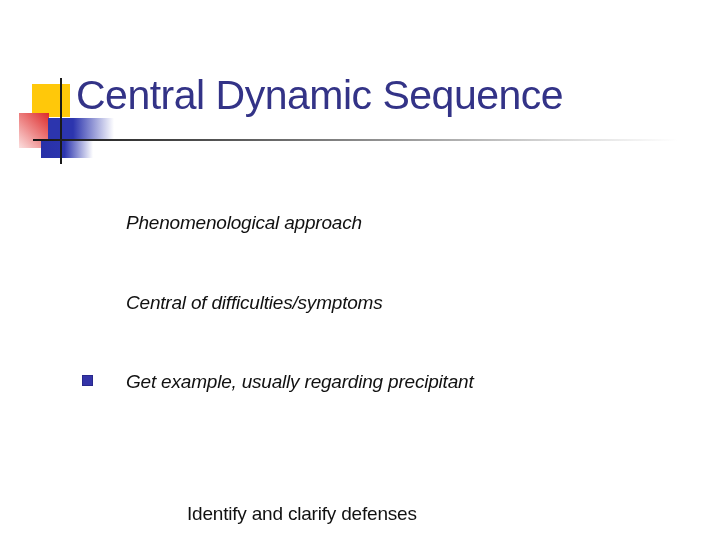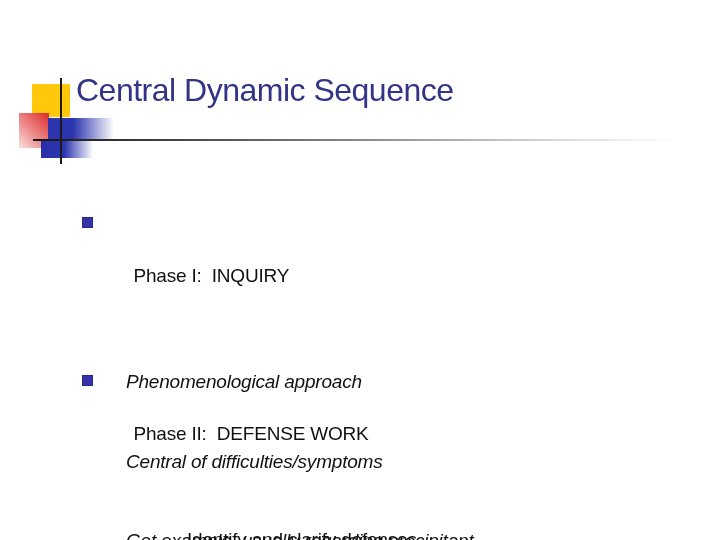--- a/index.html
+++ b/index.html
@@ -49,21 +49,21 @@
     left: 33px; top: 138.6px; width: 672px; height: 2.8px;
     background: linear-gradient(90deg, #141414 0%, #555555 28%, #9a9a9a 55%, #d8d8d8 78%, #ffffff 96%);
     z-index: 4;
   }
 
   
   .title {
     position: absolute;
     left: 76px; top: 72px;
     margin: 0;
-    font-size: 32px;
+    font-size: 41px;
     font-weight: 400;
     letter-spacing: -0.5px;
     color: #333387;
     white-space: pre;
     z-index: 5;
   }
 
   
   .block {
     position: absolute;
@@ -98,34 +98,29 @@
   <div class="sq sq-yellow"></div>
   <div class="sq sq-red"></div>
   <div class="sq sq-blue-upper"></div>
   <div class="sq sq-blue-lower"></div>
   <div class="vline"></div>
   <div class="hrule"></div>
 
   <h1 class="title">Central Dynamic Sequence</h1>
 
   <div class="block block-1">
-    <div class="heading-row">
-      <span class="bullet-sq"></span>
-      <span>Phase I:  INQUIRY</span>
-    </div>
     <div class="sub sub-0">Phenomenological approach</div>
     <div class="sub sub-1">Central of difficulties/symptoms</div>
     <div class="sub sub-2">Get example, usually regarding precipitant</div>
     
   </div>
 
   <div class="block block-2">
     <div class="heading-row">
       <span class="bullet-sq"></span>
-      <span>Phase II:  DEFENSE WORK</span>
     </div>
     <div class="sub sub-0">Identify and clarify defenses</div>
     
     
     
   </div>
 
 </div>
 
 </body></html>

